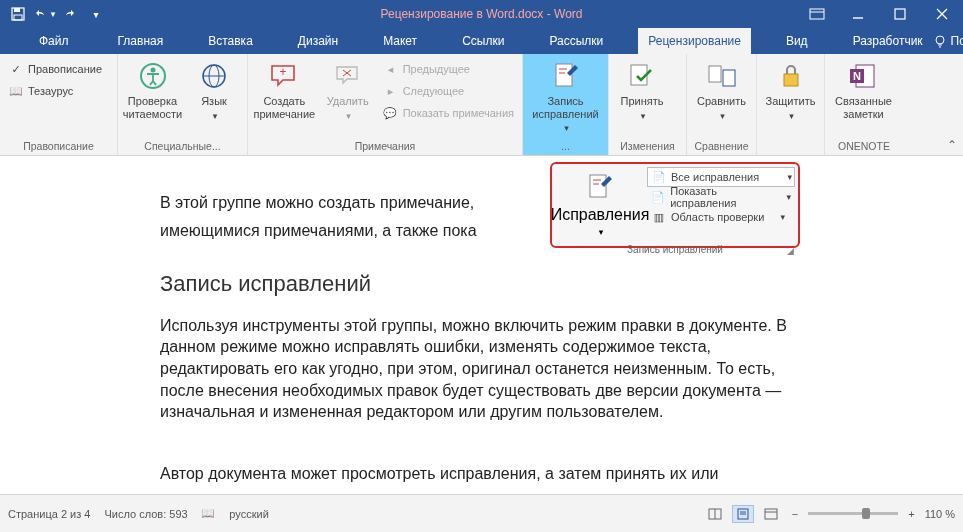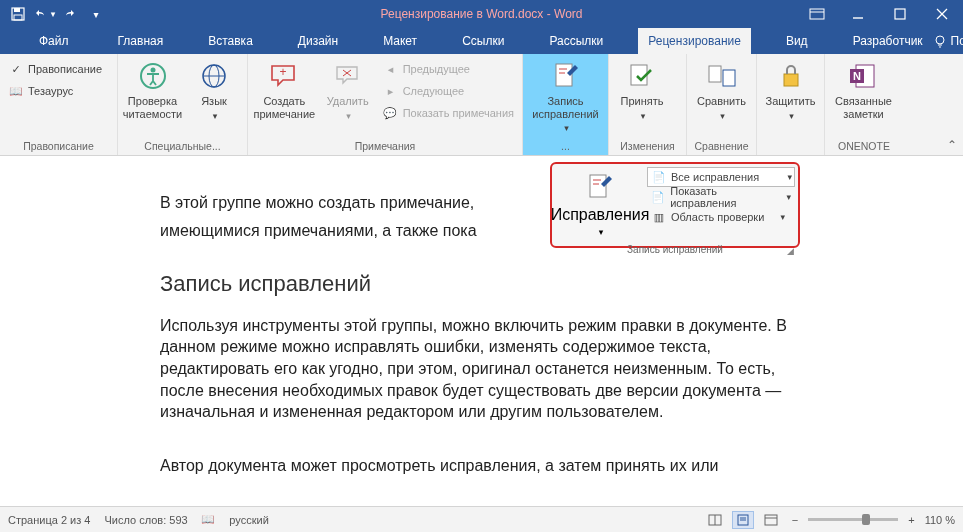--- a/index.html
+++ b/index.html
@@ -33,21 +33,21 @@
 .doc-content { padding: 0 160px 0 160px; font-family: Arial, sans-serif; color: #222; font-size: 16px; line-height: 1.35; }
 .doc-content p { margin-bottom: 6px; }
 .doc-content h3 { font-family: Arial; font-size: 22px; font-weight: normal; color: #333; margin: 28px 0 16px; }
 .callout { position: absolute; top: 162px; left: 550px; width: 250px; height: 86px; border: 2px solid #d62828; border-radius: 6px; background: #f6f6f6; z-index: 10; display: flex; flex-direction: column; }
 .callout-body { flex: 1; display: flex; padding: 3px; gap: 2px; }
 .callout-label { text-align: center; font-size: 10px; color: #666; padding: 1px 0 2px; position: relative; }
 .callout-label .dlg { position: absolute; right: 4px; bottom: 1px; font-size: 9px; color: #888; }
 .co-vstack { display: flex; flex-direction: column; gap: 0; }
 .co-item { display: flex; align-items: center; gap: 4px; font-size: 11px; color: #444; height: 20px; padding: 0 3px; border: 1px solid transparent; }
 .co-item.combo { border: 1px solid #bbb; background: #fff; padding-right: 2px; min-width: 148px; justify-content: space-between; }
-.statusbar { position: absolute; bottom: 0; left: 0; right: 0; height: 26px; background: #f3f3f3; border-top: 1px solid #d4d4d4; display: flex; align-items: center; font-size: 11px; color: #555; padding: 0 8px; gap: 14px; }
+.statusbar { position: absolute; bottom: 0; left: 0; right: 0; height: 38px; background: #f3f3f3; border-top: 1px solid #d4d4d4; display: flex; align-items: center; font-size: 11px; color: #555; padding: 0 8px; gap: 14px; }
 .status-right { margin-left: auto; display: flex; align-items: center; gap: 6px; }
 .view-btn { width: 22px; height: 18px; display: flex; align-items: center; justify-content: center; border: 1px solid transparent; }
 .view-btn.active { background: #d8e3f4; border-color: #a3c1e8; }
 .zoom-slider { width: 90px; height: 3px; background: #bbb; position: relative; }
 .zoom-slider::before { content: ""; position: absolute; left: 60%; top: -4px; width: 8px; height: 11px; background: #888; border-radius: 2px; }
 .caret { font-size: 9px; margin-left: 2px; }
 .ico { width: 16px; height: 16px; display: inline-flex; align-items: center; justify-content: center; }
 svg { display: block; }
 </style>
 </head>
@@ -301,21 +301,21 @@
   </div>
   <div class="collapse-arrow">⌃</div>
 </div>
 
 <div class="doc-area">
   <div class="doc-content">
     <p style="margin-top:36px"><span>В этой группе можно создать примечание,</span></p>
     <p><span>имеющимися примечаниями, а также пока</span></p>
     <h3>Запись исправлений</h3>
     <p>Используя инструменты этой группы, можно включить режим правки в документе. В данном режиме можно исправлять ошибки, изменять содержимое текста, редактировать его как угодно, при этом, оригинал останется неизменным. То есть, после внесения необходимых правок будет существовать две версии документа — изначальная и измененная редактором или другим пользователем.</p>
-    <p style="margin-top:32px">Автор документа может просмотреть исправления, а затем принять их или</p>
+    <p style="margin-top:40px">Автор документа может просмотреть исправления, а затем принять их или</p>
   </div>
 </div>
 
 <div class="callout">
   <div class="callout-body">
     <div class="big-btn" style="min-width:72px">
       <span class="ic">
           <svg width="30" height="30">
             <rect x="5" y="3" width="16" height="22" fill="#fff" stroke="#888"></rect>
             <path d="M16 12 L24 4 L27 7 L19 15 Z" fill="#2b579a"></path>

